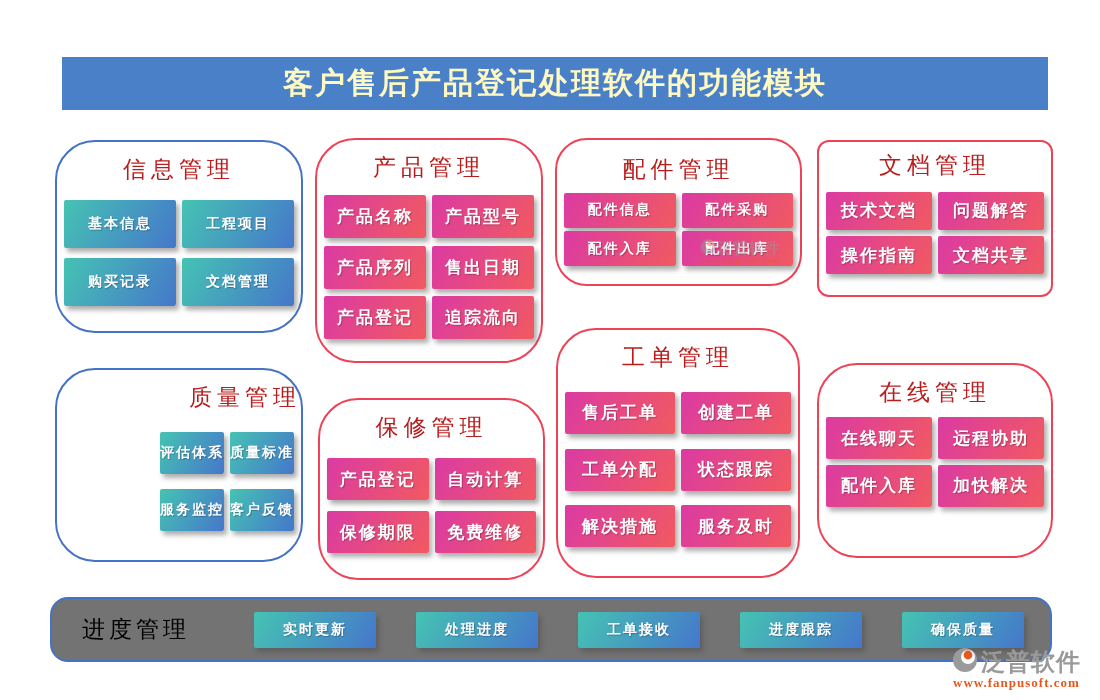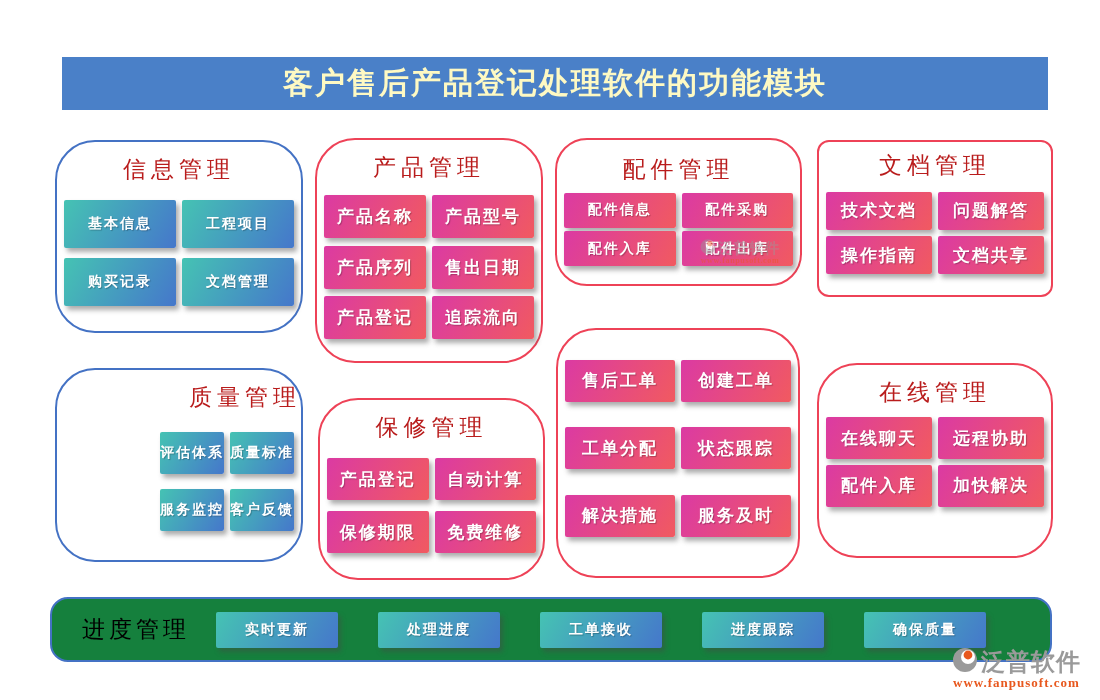--- a/index.html
+++ b/index.html
@@ -55,24 +55,24 @@
   .box-warranty .btn{height:42px;font-size:17px;}
   .box-workorder{left:556px;top:328px;width:244px;height:250px;}
   .box-workorder .btn{height:42px;font-size:17px;}
   .box-online   {left:817px;top:363px;width:236px;height:195px;}
   .box-online   .btn{height:42px;font-size:17px;}
   .box-online   .grid{padding-bottom:44px;}
   
   .progress-bar{
     position:absolute;left:50px;top:597px;width:1002px;height:65px;
     border:2px solid #4472C4;border-radius:18px;box-sizing:border-box;
-    display:flex;align-items:center;background:#15803d;
+    display:flex;align-items:center;background:#737373;
   }
   .progress-title{font-size:23px;letter-spacing:4px;color:#000;margin-left:30px;white-space:nowrap;}
-  .progress-buttons{display:flex;gap:40px;margin-left:26px;}
+  .progress-buttons{display:flex;gap:40px;margin-left:64px;}
   .progress-buttons .btn{width:122px;height:36px;}
   
   .logo{position:absolute;z-index:5;}
   .logo-main{left:952px;top:646px;}
   .logo-watermark{left:700px;top:238px;opacity:.45;transform:scale(.62);transform-origin:top left;z-index:6;}
   .logo-row{display:flex;align-items:center;gap:3px;}
   .logo-text{
     font-family:"Liberation Sans","DejaVu Sans",sans-serif;
     font-weight:bold;font-size:24px;color:#9A9A9A;letter-spacing:1px;white-space:nowrap;
   }
@@ -146,20 +146,21 @@
     <div class="box-title">保修管理</div>
     <div class="grid">
       <div class="btn pink">产品登记</div>
       <div class="btn pink">自动计算</div>
       <div class="btn pink">保修期限</div>
       <div class="btn pink">免费维修</div>
     </div>
   </div>
 
   <div class="box red box-workorder">
+    <div class="box-title">工单管理</div>
     <div class="grid">
       <div class="btn pink">售后工单</div>
       <div class="btn pink">创建工单</div>
       <div class="btn pink">工单分配</div>
       <div class="btn pink">状态跟踪</div>
       <div class="btn pink">解决措施</div>
       <div class="btn pink">服务及时</div>
     </div>
   </div>
 

